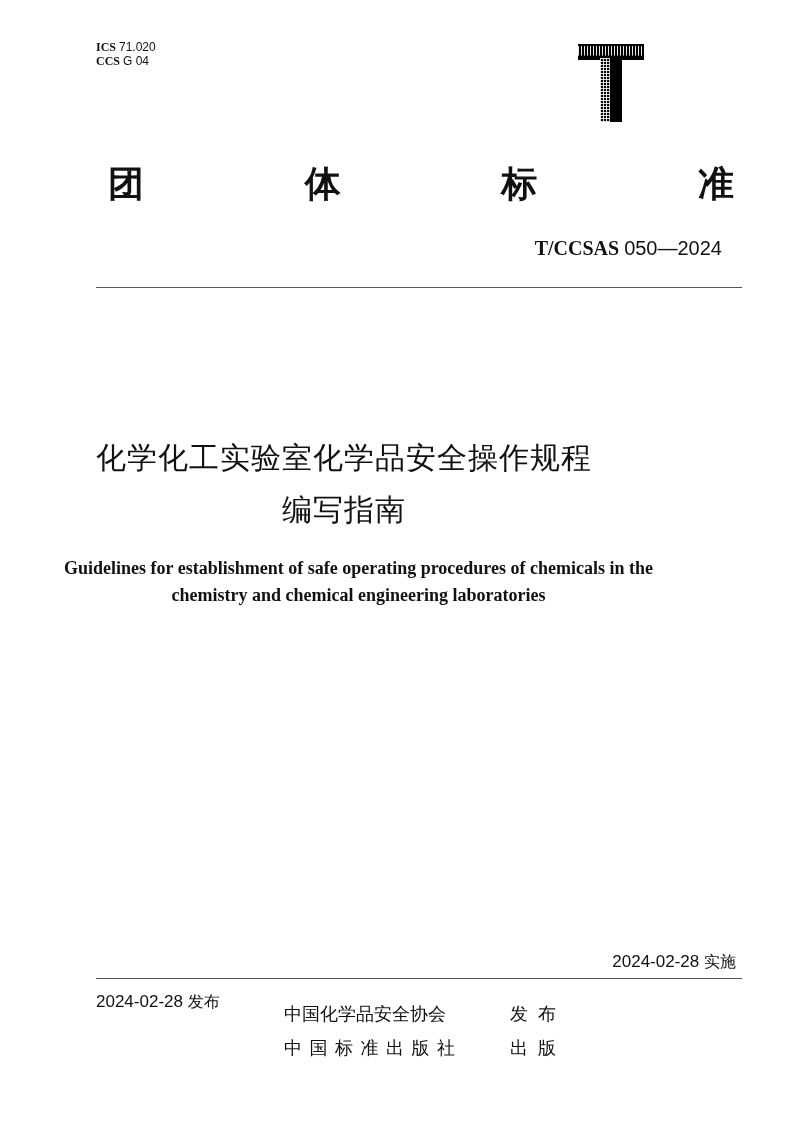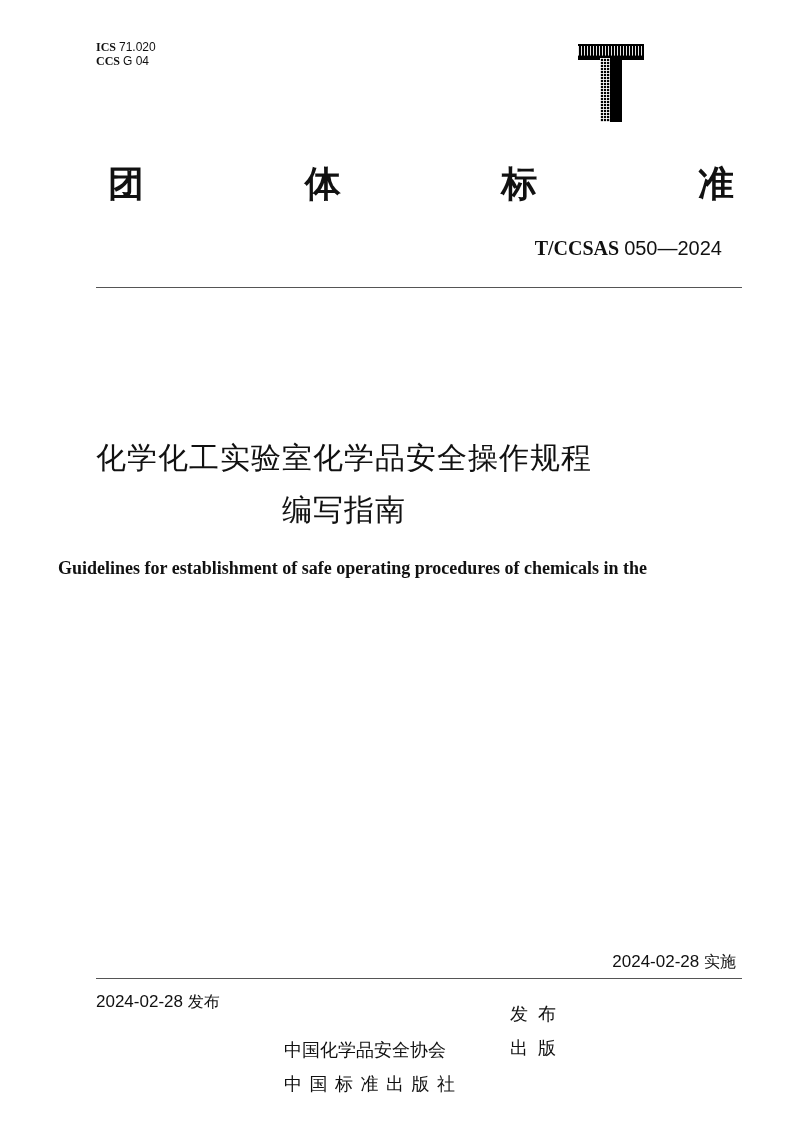--- a/index.html
+++ b/index.html
@@ -28,29 +28,29 @@
     .std-no .num { font-family: "Liberation Sans", sans-serif; }
 
     .rule { left: 96px; width: 646px; height: 0; border-top: 1.5px solid #555; }
     .rule-top { top: 287px; }
     .rule-bottom { top: 978px; }
 
     .cn-title { left: 0; width: 688px; text-align: center; font-family: "DejaVu Sans", sans-serif; font-size: 30px; letter-spacing: 1px; }
     .cn-title-1 { top: 438px; }
     .cn-title-2 { top: 490px; }
 
-    .en-title { left: 0; width: 705px; text-align: center; font-family: "Liberation Serif", serif; font-weight: bold; font-size: 18px; line-height: 27px; top: 555px; }
+    .en-title { left: 0; width: 705px; text-align: center; font-family: "Liberation Serif", serif; font-weight: bold; font-size: 18px; line-height: 27px; top: 555px; padding-left: 6px; }
 
     .date { top: 952px; font-family: "Liberation Sans", sans-serif; font-size: 17px; }
     .date .cn { font-family: "DejaVu Sans", sans-serif; font-size: 16px; }
     .date-left { left: 96px; margin-top: 40px; }
     .date-right { right: 64px; }
 
     .pub { font-family: "DejaVu Sans", sans-serif; font-size: 18px; }
-    .pub-org { left: 284px; width: 190px; margin-top: 36px; }
+    .pub-org { left: 284px; width: 190px; }
     .pub-org.sp { letter-spacing: 7.5px; }
     .pub-act { left: 510px; letter-spacing: 10px; }
     .row1 { top: 1002px; }
     .row2 { top: 1036px; }
   </style>
 </head>
 <body>
 
 <div class="abs codes">
   <div>
@@ -80,20 +80,21 @@
   <span class="num">050—2024</span>
 </div>
 
 <div class="abs rule rule-top"></div>
 
 <div class="abs cn-title cn-title-1">化学化工实验室化学品安全操作规程</div>
 <div class="abs cn-title cn-title-2">编写指南</div>
 
 <div class="abs en-title">
   <div>Guidelines for establishment of safe operating procedures of chemicals in the</div>
+  <div>chemistry and chemical engineering laboratories</div>
 </div>
 
 <div class="abs date date-left">
   <span>2024-02-28</span>
   <span class="cn">发布</span>
 </div>
 <div class="abs date date-right">
   <span>2024-02-28</span>
   <span class="cn">实施</span>
 </div>

